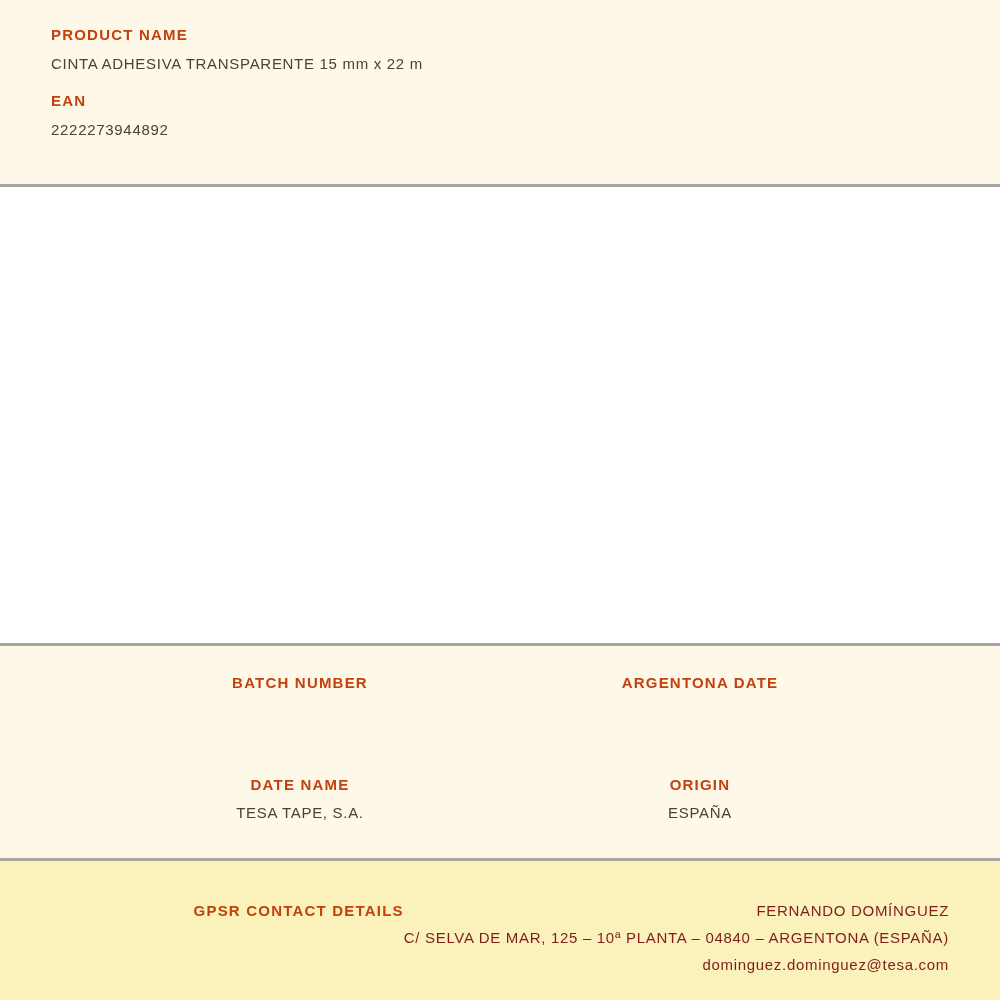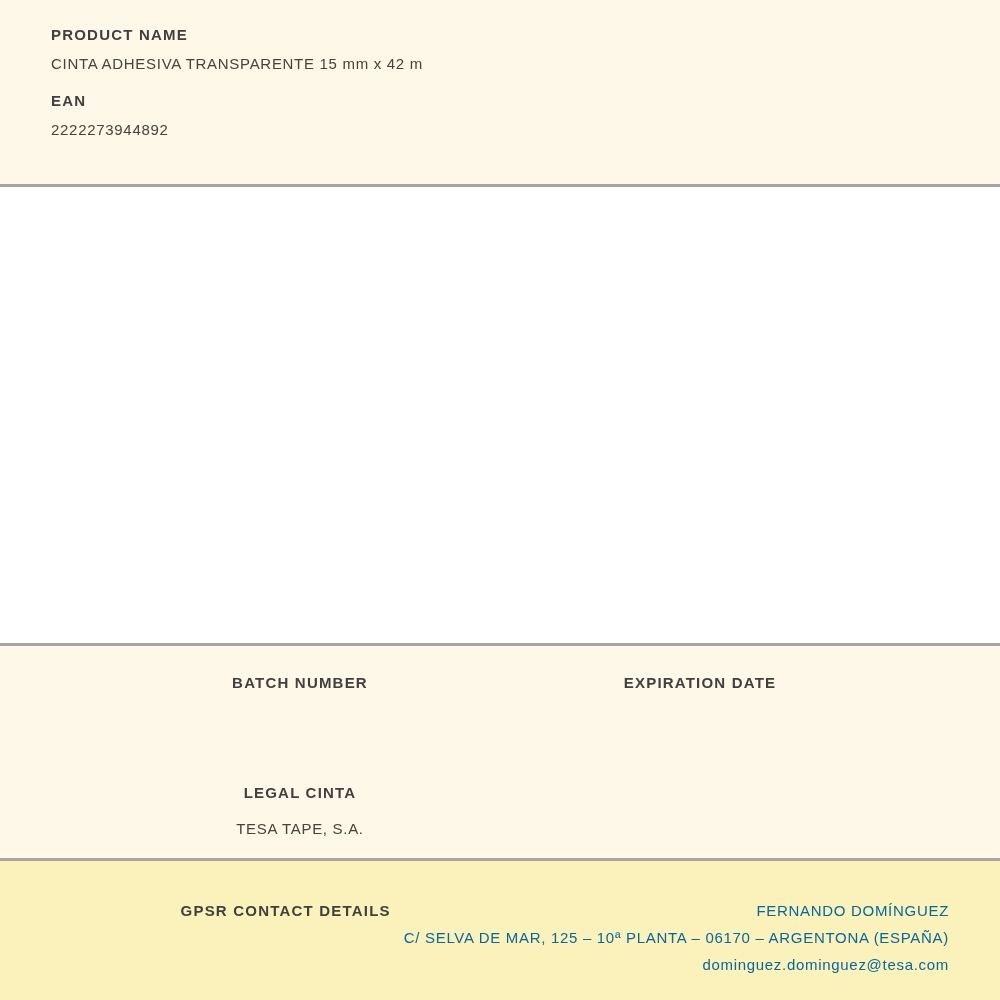--- a/index.html
+++ b/index.html
@@ -30,21 +30,21 @@
     flex: none;
     background: #fdf8e8;
     box-sizing: border-box;
     padding: 27px 51px 0 51px;
   }
   .field-label {
     font-size: 15px;
     font-weight: bold;
     letter-spacing: 1.2px;
     line-height: 16px;
-    color: #404040;
+    color: #c2410c;
   }
   .field-value {
     font-size: 15px;
     letter-spacing: 0.7px;
     line-height: 16px;
     color: #45433a;
   }
   .sec-top .field-value { margin-top: 13px; }
   .sec-top .ean-block { margin-top: 21px; }
   .sec-white {
@@ -60,88 +60,91 @@
     padding: 29px 100px 0 100px;
   }
   .mid-row {
     display: flex;
   }
   .mid-row.row2 { margin-top: 74px; }
   .mid-cell {
     width: 50%;
     text-align: center;
   }
-  .mid-cell .field-value { margin-top: 20px; }
+  .mid-cell .field-value { margin-top: 12px; }
   .sec-bottom {
     height: 160px;
     flex: none;
     background: #fbf1ba;
     box-sizing: border-box;
     padding: 42px 51px 0 51px;
     display: flex;
     justify-content: flex-end;
     align-items: flex-start;
   }
   .contact-right {
     text-align: right;
   }
   .contact-line {
     font-size: 15px;
     letter-spacing: 0.7px;
     line-height: 16px;
-    color: #0369a1;
-    margin-left: 13px;
+    color: #7f1d1d;
   }
   .contact-line + .contact-line { margin-top: 11px; }
 </style>
 </head>
 <body>
 
 <div class="page">
 
   <div class="sec-top">
     <div>
       <div class="field-label">PRODUCT NAME</div>
-      <div class="field-value">CINTA ADHESIVA TRANSPARENTE 15 mm x 42 m</div>
+      <div class="field-value">CINTA ADHESIVA TRANSPARENTE 15 mm x 22 m</div>
     </div>
     <div class="ean-block">
       <div class="field-label">EAN</div>
       <div class="field-value">2222273944892</div>
     </div>
   </div>
 
   <div class="divider"></div>
 
   <div class="sec-white"></div>
 
   <div class="divider"></div>
 
   <div class="sec-mid">
     <div class="mid-row row1">
       <div class="mid-cell">
         <div class="field-label">BATCH NUMBER</div>
         <div class="field-value"></div>
       </div>
       <div class="mid-cell">
-        <div class="field-label">EXPIRATION DATE</div>
+        <div class="field-label">ARGENTONA DATE</div>
         <div class="field-value"></div>
       </div>
     </div>
     <div class="mid-row row2">
       <div class="mid-cell">
-        <div class="field-label">LEGAL CINTA</div>
+        <div class="field-label">DATE NAME</div>
         <div class="field-value">TESA TAPE, S.A.</div>
+      </div>
+      <div class="mid-cell">
+        <div class="field-label">ORIGIN</div>
+        <div class="field-value">ESPAÑA</div>
       </div>
     </div>
   </div>
 
   <div class="divider"></div>
 
   <div class="sec-bottom">
     <div class="field-label">GPSR CONTACT DETAILS</div>
     <div class="contact-right">
       <div class="contact-line">FERNANDO DOMÍNGUEZ</div>
-      <div class="contact-line">C/ SELVA DE MAR, 125 – 10ª PLANTA – 06170 – ARGENTONA (ESPAÑA)</div>
+      <div class="contact-line">C/ SELVA DE MAR, 125 – 10ª PLANTA – 04840 – ARGENTONA (ESPAÑA)</div>
       <div class="contact-line">dominguez.dominguez@tesa.com</div>
     </div>
   </div>
 
 </div>
 
 </body></html>

